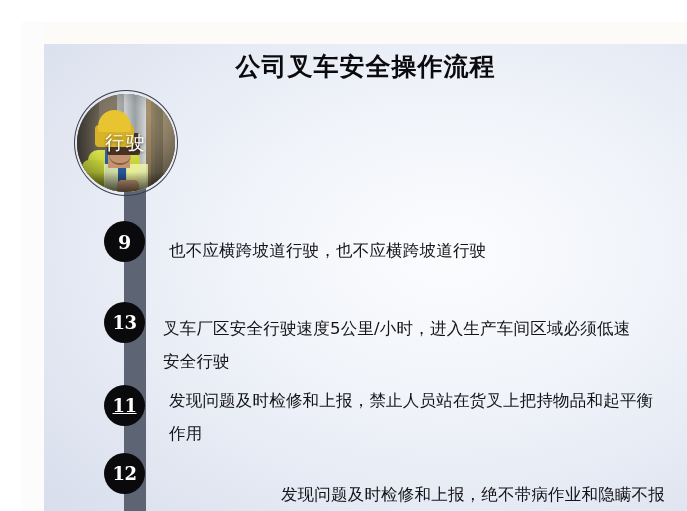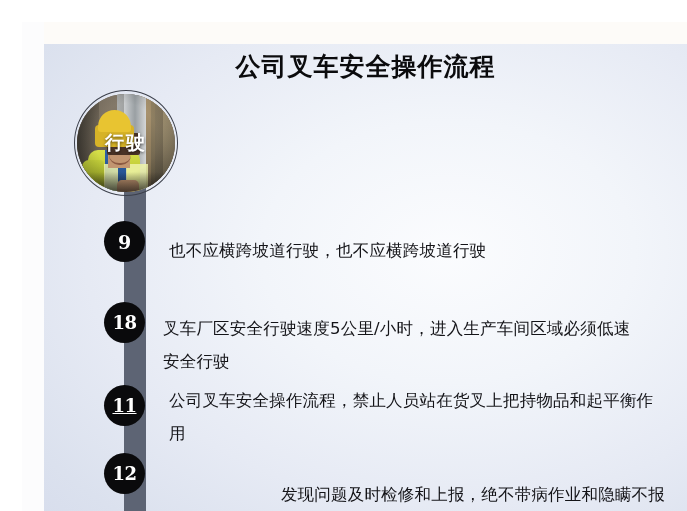--- a/index.html
+++ b/index.html
@@ -129,21 +129,21 @@
       background: radial-gradient(ellipse at 50% 45%, rgba(0,0,0,0) 45%, rgba(0,0,0,.35) 100%); }
 
   #hero-label {
     position: absolute;
     left: 0; top: 0;
     width: 98px; height: 98px;
     display: flex;
     align-items: center;
     justify-content: center;
     font-size: 19px;
-    font-weight: bold;
+    font-weight: normal;
     color: #ffffff;
     letter-spacing: 2px;
     text-shadow: 0 1px 3px rgba(0,0,0,.6);
     pointer-events: none;
   }
 
   
   .step { position: absolute; left: 0; width: 687px; }
   .badge {
     position: absolute;
@@ -227,27 +227,27 @@
     <div id="hero-ring"></div>
     <div id="hero-label">行驶</div>
   </div>
 
   <div class="step" id="step-9">
     <div class="badge">9</div>
     <div class="step-text">也不应横跨坡道行驶，也不应横跨坡道行驶</div>
   </div>
 
   <div class="step" id="step-10">
-    <div class="badge two-digit">18</div>
+    <div class="badge two-digit">13</div>
     <div class="step-text">叉车厂区安全行驶速度5公里/小时，进入生产车间区域必须低速安全行驶</div>
   </div>
 
   <div class="step" id="step-11">
     <div class="badge two-digit">11</div>
-    <div class="step-text">公司叉车安全操作流程，禁止人员站在货叉上把持物品和起平衡作用</div>
+    <div class="step-text">发现问题及时检修和上报，禁止人员站在货叉上把持物品和起平衡作用</div>
   </div>
 
   <div class="step" id="step-12">
     <div class="badge two-digit">12</div>
     <div class="step-text">发现问题及时检修和上报，绝不带病作业和隐瞒不报</div>
   </div>
 
 </div>
 
 </body></html>

